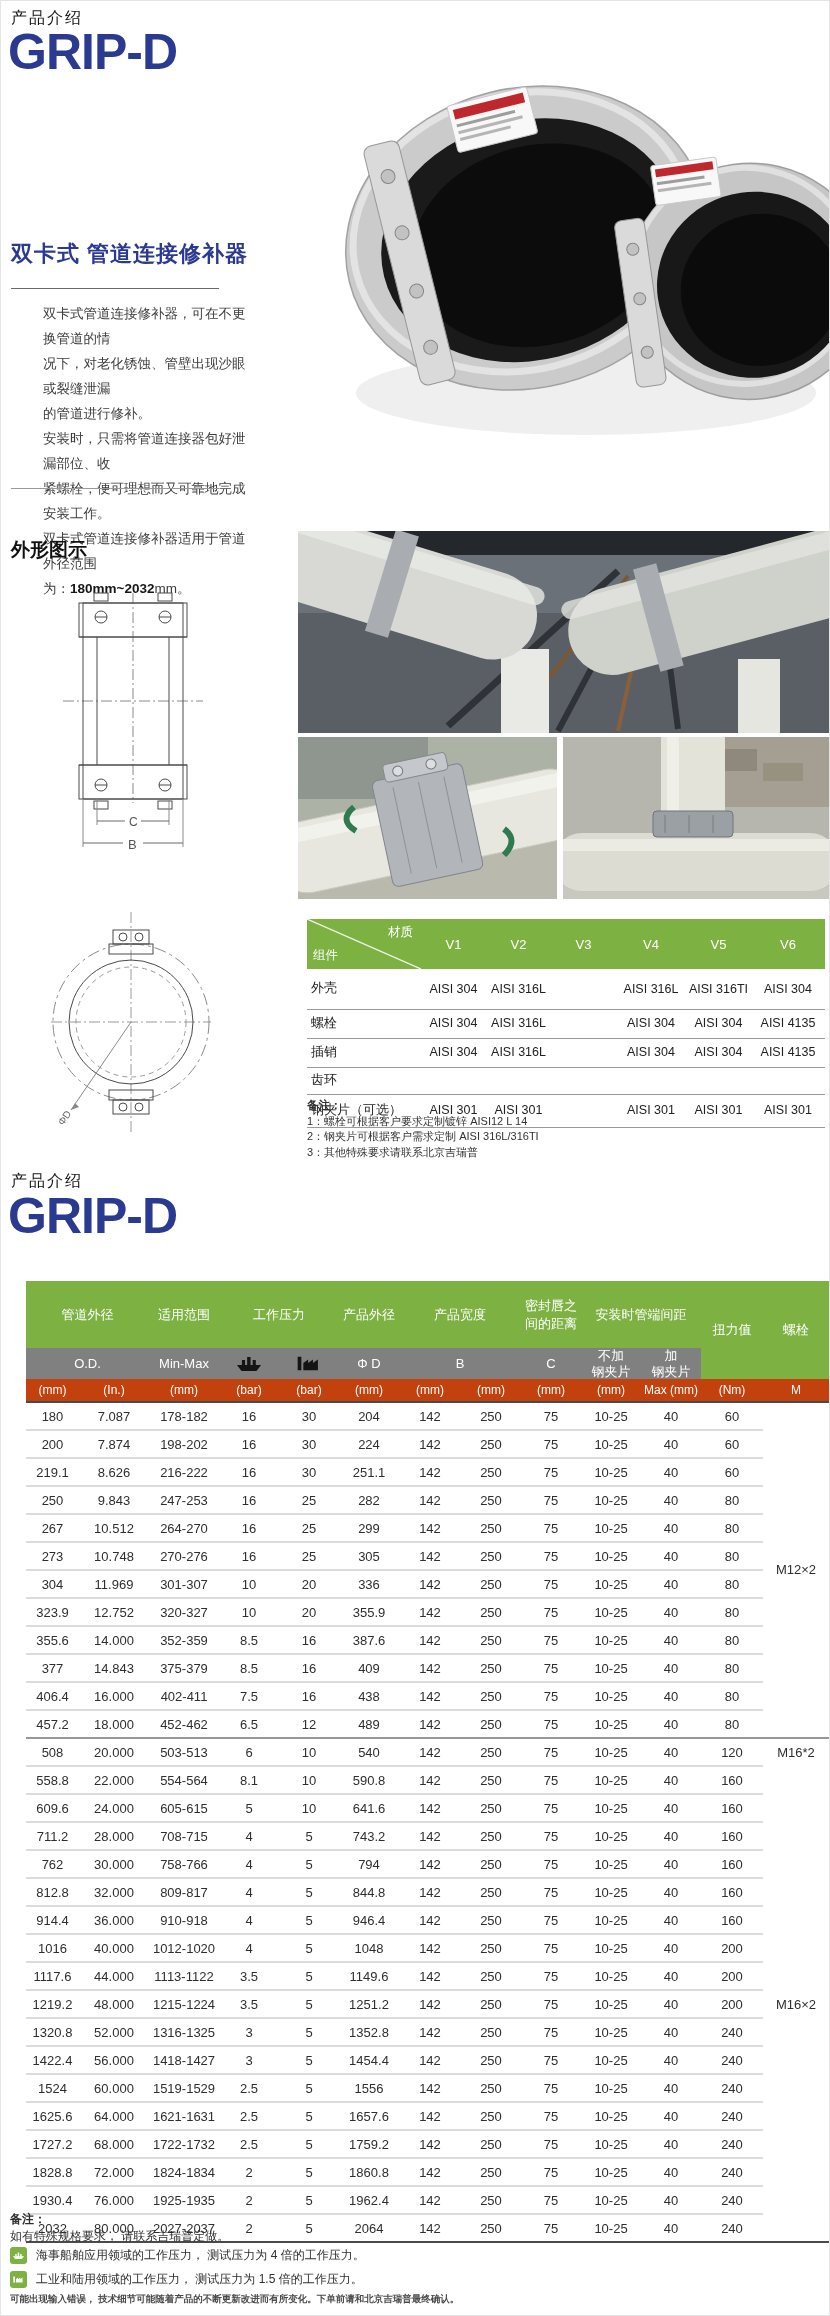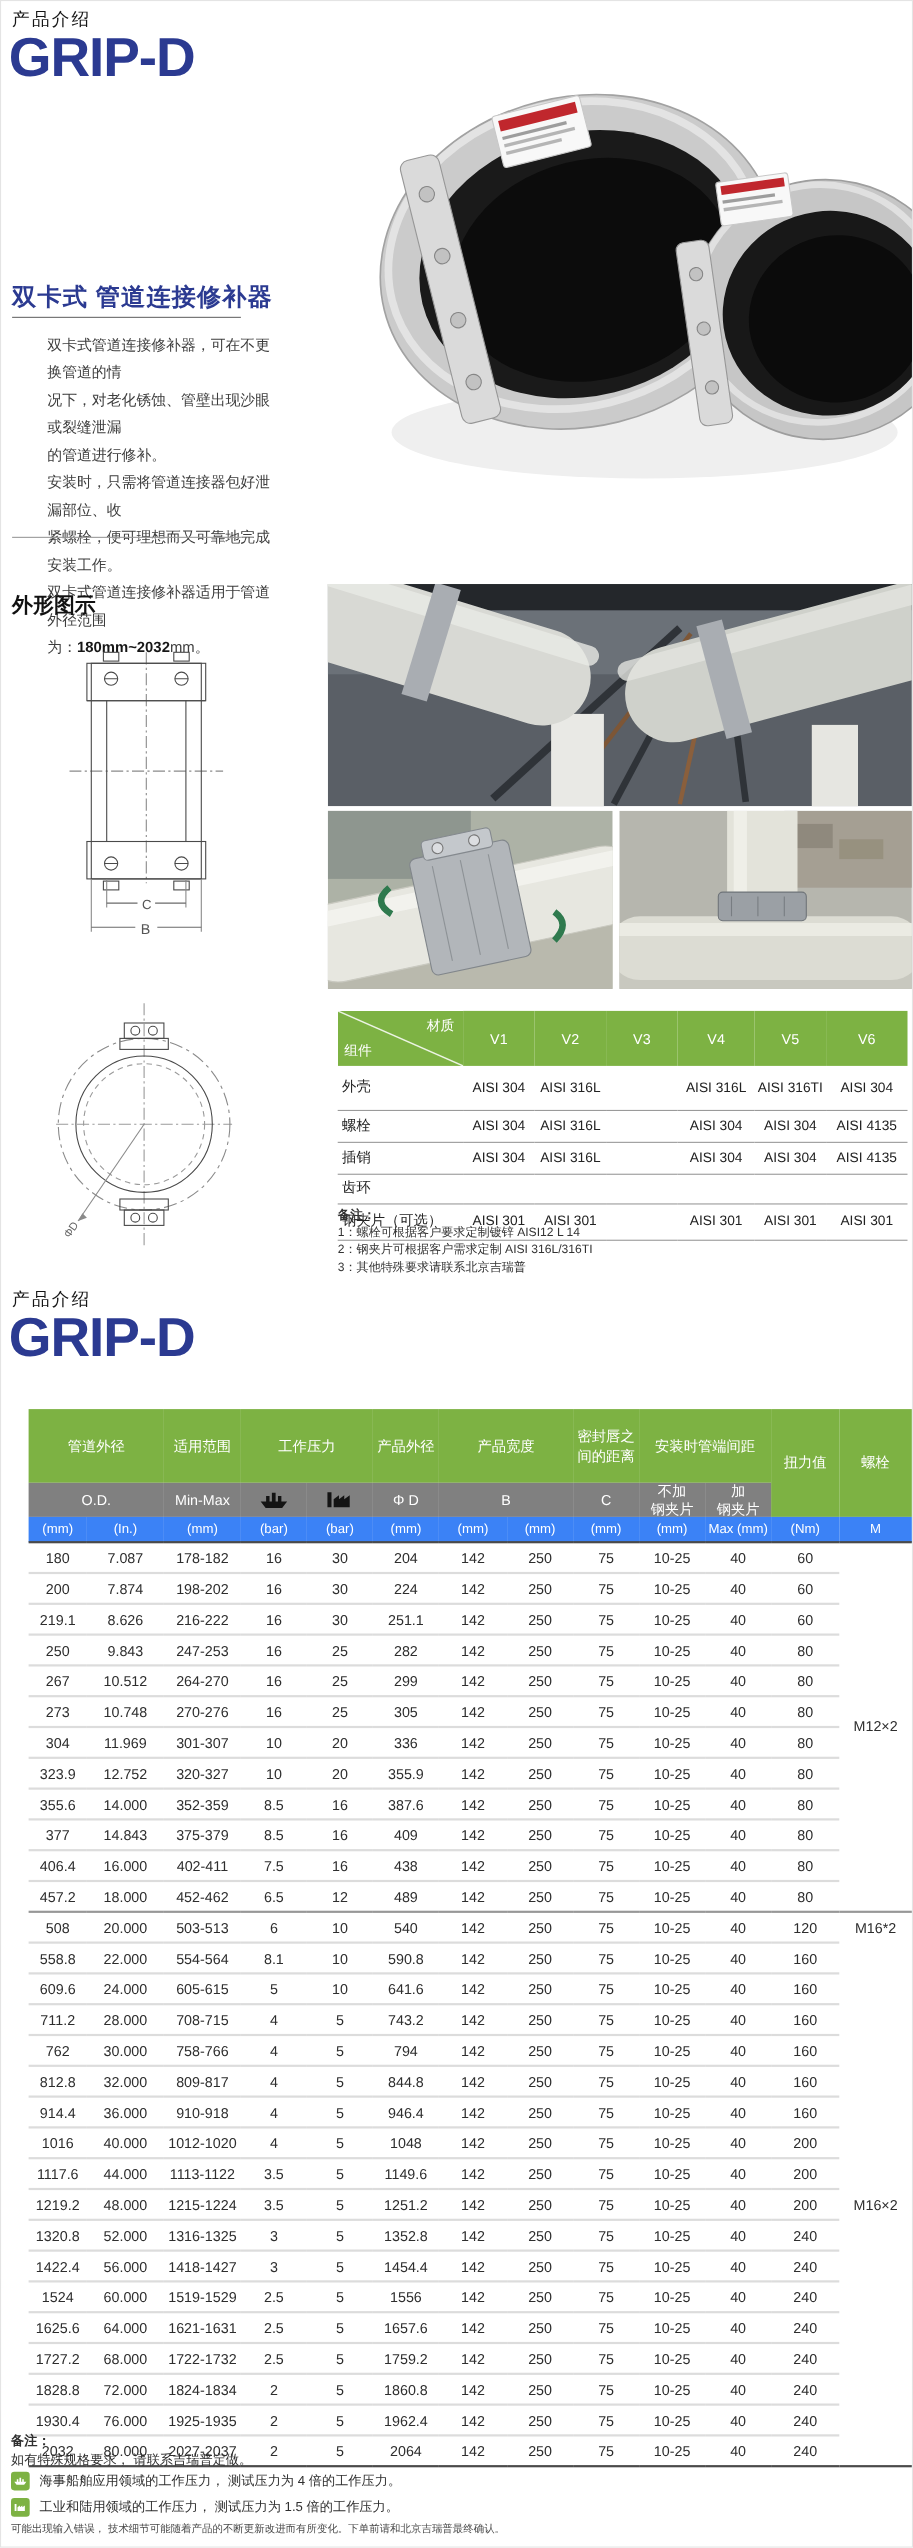--- a/index.html
+++ b/index.html
@@ -1,21 +1,21 @@
 <!DOCTYPE html>
 <html><head>
 <meta charset="utf-8">
 <style>
   html,body{margin:0;padding:0;background:#ececec;}
   .page{position:relative;width:830px;height:2316px;margin:0 auto;background:#fff;
         font-family:"Liberation Sans",sans-serif;overflow:hidden;border:1px solid #e4e4e4;box-sizing:border-box;}
   .abs{position:absolute;}
   .eyebrow{font-size:16px;color:#161616;letter-spacing:2px;}
   .brand{font-size:50px;font-weight:800;color:#2b3a91;letter-spacing:-1px;line-height:1;}
-  .subtitle{font-size:22px;font-weight:700;color:#2b3a91;letter-spacing:1px;margin-top:16px;}
+  .subtitle{font-size:22px;font-weight:700;color:#2b3a91;letter-spacing:1px;}
   .rule{height:0;border-top:1px solid #6a6a6a;}
   .rule.light{border-top:1px solid #9a9a9a;}
   .intro{font-size:13.5px;line-height:25px;color:#3d3d3d;width:212px;}
   .intro b{color:#161616;}
   .h2{font-size:19px;font-weight:700;color:#111;}
   
   #mt{border-collapse:collapse;table-layout:fixed;width:518px;}
   #mt th{background:#7db243;color:#fff;font-weight:400;font-size:13px;padding:0;}
   #mt .corner{position:relative;height:50px;}
   #mt .corner .t1{position:absolute;top:5px;right:8px;font-size:12.5px;}
@@ -27,21 +27,21 @@
   #mt tbody tr:nth-child(2),#mt tbody tr:nth-child(3){height:29px;}
   #mt tbody tr:nth-child(4){height:27px;margin-top:20px;}
   #mt tbody tr:nth-child(5){height:33px;}
   .mnotes{font-size:11px;color:#333;line-height:15.5px;}
   .mnotes .ttl{font-weight:700;font-size:11.5px;}
   
   #sp{border-collapse:collapse;table-layout:fixed;width:803px;border-bottom:2px solid #4a4a4a;}
   #sp th{font-weight:400;color:#fff;white-space:pre-line;padding:0;}
   #sp .g{background:#7db243;font-size:13px;}
   #sp .s{background:#808080;font-size:13px;line-height:1.2;}
-  #sp .u{background:#3b82f6;font-size:12px;}
+  #sp .u{background:#c2410c;font-size:12px;}
   #sp-r1{height:67px;} #sp-r2{height:22px;} #sp-r3{height:23px;}
   #sp tbody td{height:26px;text-align:center;font-size:13px;color:#2e2e2e;border-top:2px solid #dcdcdc;padding:0;}
   #sp tbody tr:first-child td{border-top:2px solid #4a4a4a;}
   #sp tr.sep td{border-top:2px solid #979797;}
   #sp td.bolt{border-top:none;}
   #sp tbody tr:first-child td.bolt{border-top:2px solid #4a4a4a;}
   #sp tr.sep td.bolt{border-top:2px solid #979797;}
   .shift{display:inline-block;transform:translateY(13px);}
   
   .fnote{font-size:12px;color:#2f2f2f;}
@@ -855,15 +855,15 @@
 
   <div class="abs frow" style="left:9px;top:2270px;">
     <span class="fic">
       <svg viewBox="0 0 20 12" width="13" height="9">
           <path d="M2,1.2 h2.6 V10.8 H2 Z M6,10.8 V5.6 L9.4,3.1 V5.6 L12.8,3.1 V5.6 L16.3,3.1 V10.8 Z" fill="#fff"></path>
         </svg>
     </span>
     <span>工业和陆用领域的工作压力， 测试压力为 1.5 倍的工作压力。</span>
   </div>
 
-  <div class="abs fine" style="left:9px;top:2292px;">可能出现输入错误， 技术细节可能随着产品的不断更新改进而有所变化。下单前请和北京吉瑞普最终确认。</div>
+  <div class="abs fine" style="left:9px;top:2292px;font-weight:bold;">可能出现输入错误， 技术细节可能随着产品的不断更新改进而有所变化。下单前请和北京吉瑞普最终确认。</div>
 
 </div>
 
 </body></html>

